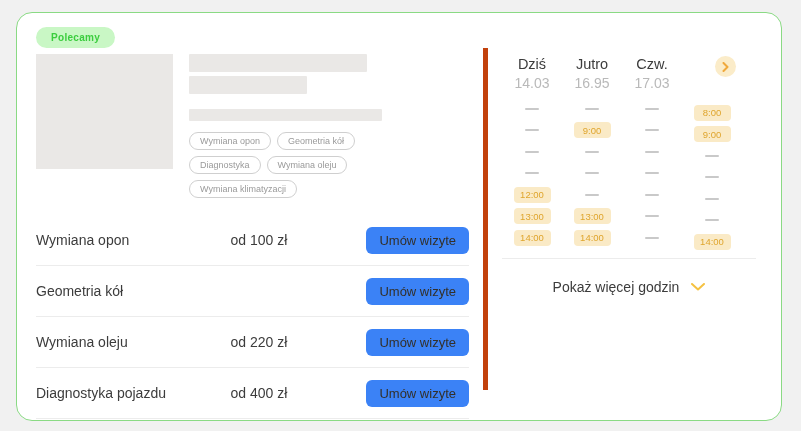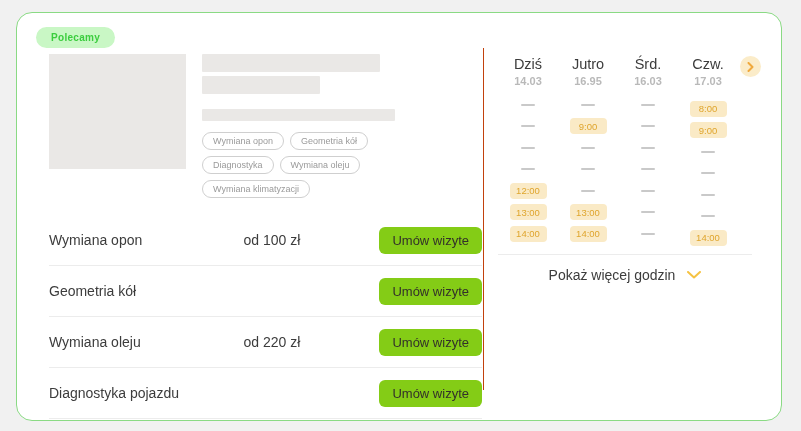--- a/index.html
+++ b/index.html
@@ -16,21 +16,21 @@
     box-sizing:border-box; overflow:hidden;
   }
   
   .badge {
     position:absolute; left:19px; top:14px;
     background:#c9f7c5; color:#3bcd3e;
     font-size:10px; font-weight:bold; letter-spacing:.3px;
     padding:5px 15px; border-radius:11px;
   }
   
-  .left-pane { position:absolute; left:32px; top:41px; width:433px; }
+  .left-pane { position:absolute; left:19px; top:41px; width:433px; }
   .profile { display:flex; }
   .img-ph { width:137px; height:115px; background:#eae8e6; flex:none; }
   .info { margin-left:16px; flex:1; }
   .ph-line { background:#eae8e6; border-radius:1px; }
   .ph-1 { width:178px; height:18px; }
   .ph-2 { width:118px; height:18px; margin-top:4px; }
   .ph-3 { width:193px; height:12px; margin-top:15px; }
   .tags { margin-top:11px; display:flex; flex-wrap:wrap; gap:6px; width:240px; }
   .tag {
     border:1px solid #cfcfcf; border-radius:12px; color:#9a9a9a;
@@ -38,38 +38,38 @@
   }
   
   .services { margin-top:17px; }
   .svc-row {
     display:flex; align-items:center; height:50px;
     border-bottom:1px solid #ececec;
   }
   .svc-name { flex:1; font-size:14px; color:#3c3c3c; }
   .svc-price { width:100px; font-size:14px; margin-right:36px; }
   .svc-btn {
-    background:#84cc16; color:#33302a; border:none; cursor:pointer;
+    background:#3b82f6; color:#33302a; border:none; cursor:pointer;
     font-family:inherit; font-size:13px; padding:6px 13px; border-radius:6px;
   }
   .chev-down { width:14px; height:8px; display:inline-block; }
   .chev-down svg, .chev-right svg { display:block; }
   
   .right-pane {
     position:absolute; left:466px; top:35px; right:14px; bottom:30px;
-    border-left:1px solid #c2410c; padding-left:14px; padding-top:8px;
+    border-left:5px solid #c2410c; padding-left:14px; padding-top:8px;
     box-sizing:border-box;
   }
   .cal-head {
     display:grid; grid-template-columns:60px 60px 60px 60px 1fr;
     align-items:start;
   }
   .day-col { text-align:center; }
   .day-label { font-size:14.5px; color:#3c3c3c; }
-  .day-date { font-size:11px; color:#b9b9b9; margin-top:3px;font-weight:bold; }
+  .day-date { font-size:14px; color:#b9b9b9; margin-top:3px; }
   .next-btn {
     width:21px; height:21px; border-radius:50%; border:none; cursor:pointer;
     background:#fbecc9; color:#f0a93c; justify-self:end; margin-right:6px;
     display:flex; align-items:center; justify-content:center; padding:0;
   }
   .slot-grid {
     display:grid; grid-template-columns:60px 60px 60px 60px;
     margin-top:7px;
   }
   .slot-cell {
@@ -78,21 +78,21 @@
   .slot-cell.col3 { transform:translateY(4px); }
   .slot-pill {
     background:#faeac6; color:#dfa52d; font-weight:normal; font-size:9.5px;
     width:37px; height:16px; border-radius:4px; cursor:pointer;
   }
   .slot-empty .dash {
     width:14px; height:2px; background:#c9c9c9; border-radius:2px; display:block;
   }
   .cal-divider { width:254px; height:1px; background:#ececec; margin-top:9px; }
   .cal-more {
-    margin-top:12px; width:254px; text-align:center; font-size:14px;
+    margin-top:20px; width:254px; text-align:center; font-size:14px;
     display:flex; align-items:center; justify-content:center; gap:12px;
     cursor:pointer;
   }
 </style>
 </head>
 <body>
 
 <div class="card">
 
   <div class="badge">Polecamy</div>
@@ -124,39 +124,36 @@
         <span class="svc-name">Geometria kół</span>
         <button class="svc-btn">Umów wizyte</button>
       </div>
       <div class="svc-row">
         <span class="svc-name">Wymiana oleju</span>
         <span class="svc-price">od 220 zł</span>
         <button class="svc-btn">Umów wizyte</button>
       </div>
       <div class="svc-row">
         <span class="svc-name">Diagnostyka pojazdu</span>
+        <span class="svc-price">od 400 zł</span>
         <button class="svc-btn">Umów wizyte</button>
       </div>
     </div>
 
   </div>
 
   <div class="right-pane">
     <div class="cal-head">
       <div class="day-col">
         <div class="day-label">Dziś</div>
         <div class="day-date">14.03</div>
       </div>
       <div class="day-col">
         <div class="day-label">Jutro</div>
         <div class="day-date">16.95</div>
-      </div>
-      <div class="day-col">
-        <div class="day-label">Śrd.</div>
-        <div class="day-date">16.03</div>
       </div>
       <div class="day-col">
         <div class="day-label">Czw.</div>
         <div class="day-date">17.03</div>
       </div>
       <button class="next-btn">
         <span class="chev-right">
           <svg width="7" height="10" viewBox="0 0 7 10">
               <path d="M1.5 1 L5.5 5 L1.5 9" fill="none" stroke="#f0a93c" stroke-width="2" stroke-linecap="round" stroke-linejoin="round"></path>
             </svg>

